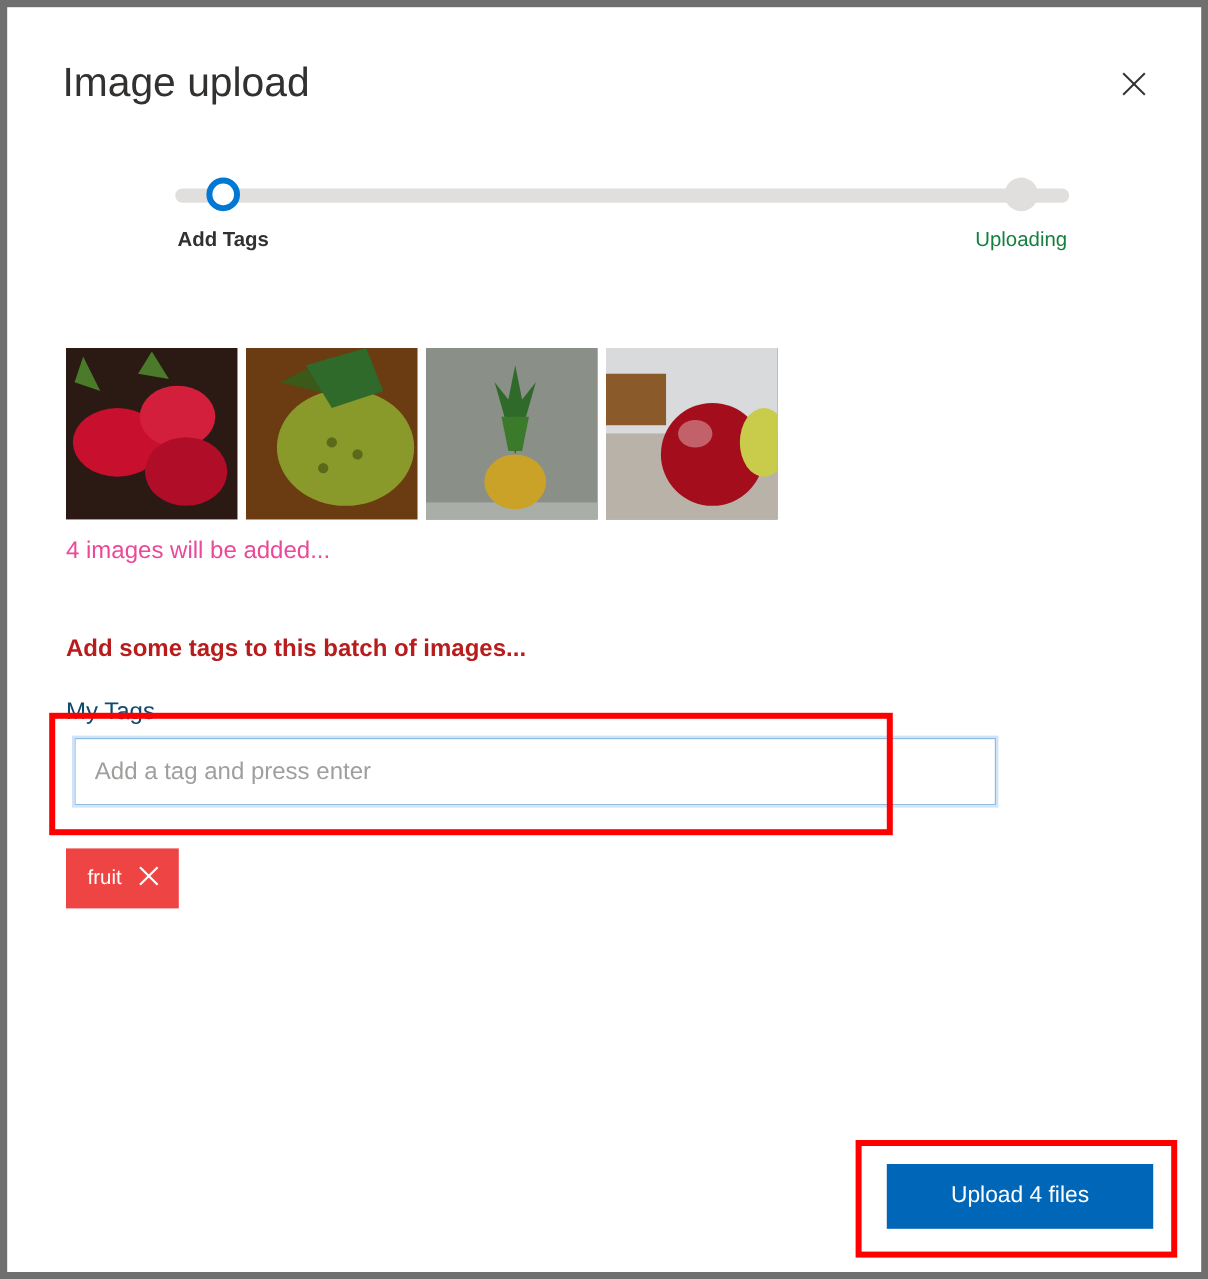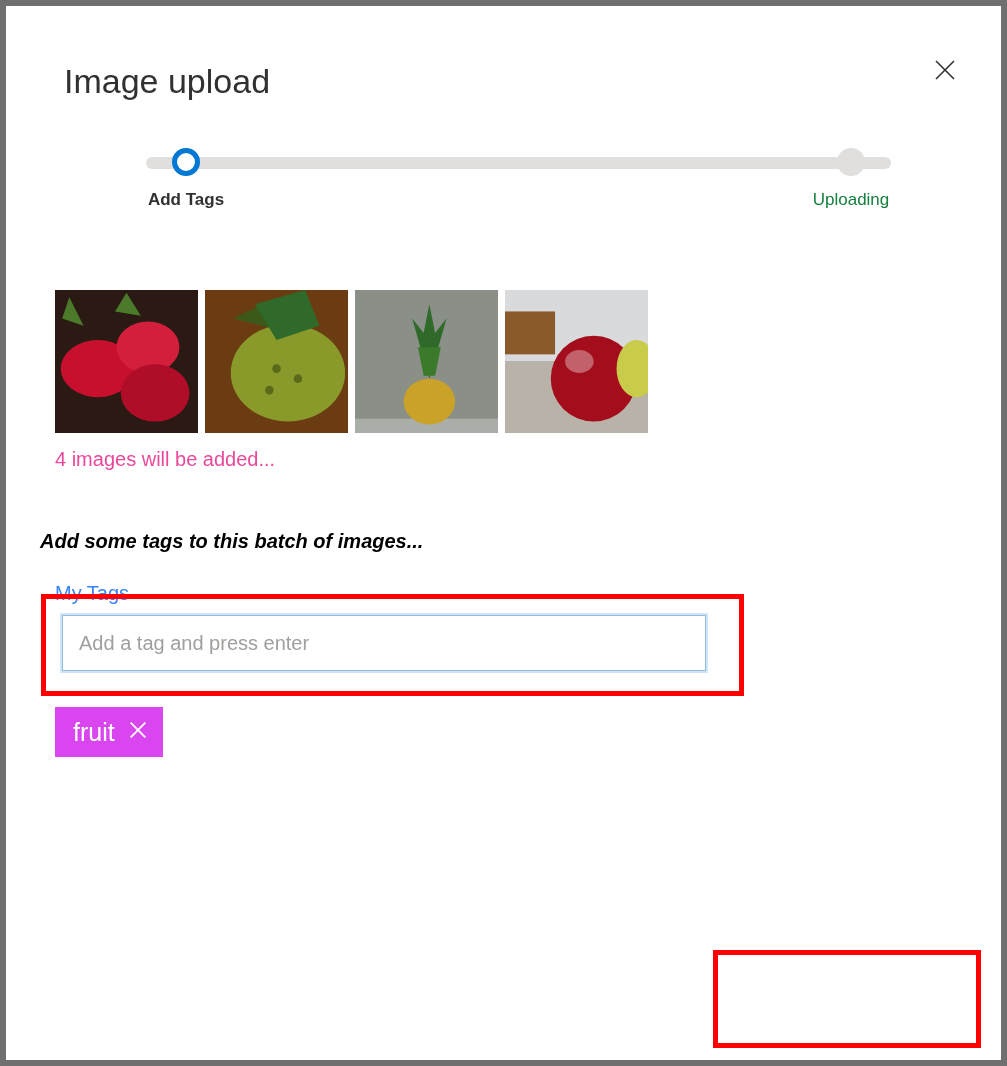--- a/index.html
+++ b/index.html
@@ -26,21 +26,21 @@
     top: 44px;
     right: 40px;
     display: flex;
     align-items: flex-start;
     justify-content: space-between;
   }
   .dialog-title {
     font-size: 34px;
     font-weight: 400;
     color: #323130;
-    margin: 12px;
+    margin: 0;
   }
   .close-btn {
     width: 32px;
     height: 32px;
     margin-top: 6px;
     display: flex;
     align-items: center;
     justify-content: center;
     cursor: pointer;
     color: #323130;
@@ -117,41 +117,40 @@
 
   .count-text {
     position: absolute;
     left: 49px;
     top: 442px;
     font-size: 20px;
     color: #ec4899;
   }
   .instr-text {
     position: absolute;
-    left: 34px;
+    left: 49px;
     top: 524px;
     font-size: 20px;
     font-weight: 600;
-    color: #000000;
-    font-style: italic;
+    color: #b91c1c;
   }
   .mytags-label {
     position: absolute;
     left: 49px;
     top: 576px;
     font-size: 20px;
-    color: #3b82f6;
+    color: #0c4a6e;
   }
 
   
   .tag-input-wrap {
     position: absolute;
     left: 56px;
     top: 609px;
-    width: 644px;
+    width: 768px;
     height: 56px;
   }
   .tag-input {
     width: 100%;
     height: 100%;
     box-sizing: border-box;
     border: 1px solid #8fbce0;
     outline: 2px solid #cfe4f8;
     outline-offset: 0;
     padding: 0 16px;
@@ -162,26 +161,26 @@
   .tag-input::placeholder {
     color: #a19f9d;
   }
 
   
   .tag-chip {
     position: absolute;
     left: 49px;
     top: 701px;
     height: 50px;
-    background: #d946ef;
+    background: #ef4444;
     display: flex;
     align-items: center;
     padding: 0 14px 0 18px;
     color: #fff;
-    font-size: 25px;
+    font-size: 17px;
     gap: 12px;
   }
   .tag-chip .chip-x {
     display: flex;
     align-items: center;
     justify-content: center;
     cursor: pointer;
   }
   .tag-chip .chip-x svg { width: 22px; height: 22px; }
 
@@ -311,17 +310,20 @@
     <span class="chip-x">
       <span>
         <svg viewBox="0 0 24 24" stroke="#fff" stroke-width="2" fill="none">
           <line x1="4" y1="4" x2="20" y2="20"></line>
           <line x1="20" y1="4" x2="4" y2="20"></line>
         </svg>
       </span>
     </span>
   </div>
 
+  <button class="upload-btn">
+    <span>Upload 4 files</span>
+  </button>
 
   <div class="highlight hl-input"></div>
   <div class="highlight hl-upload"></div>
 
 </div>
 
 </body></html>

